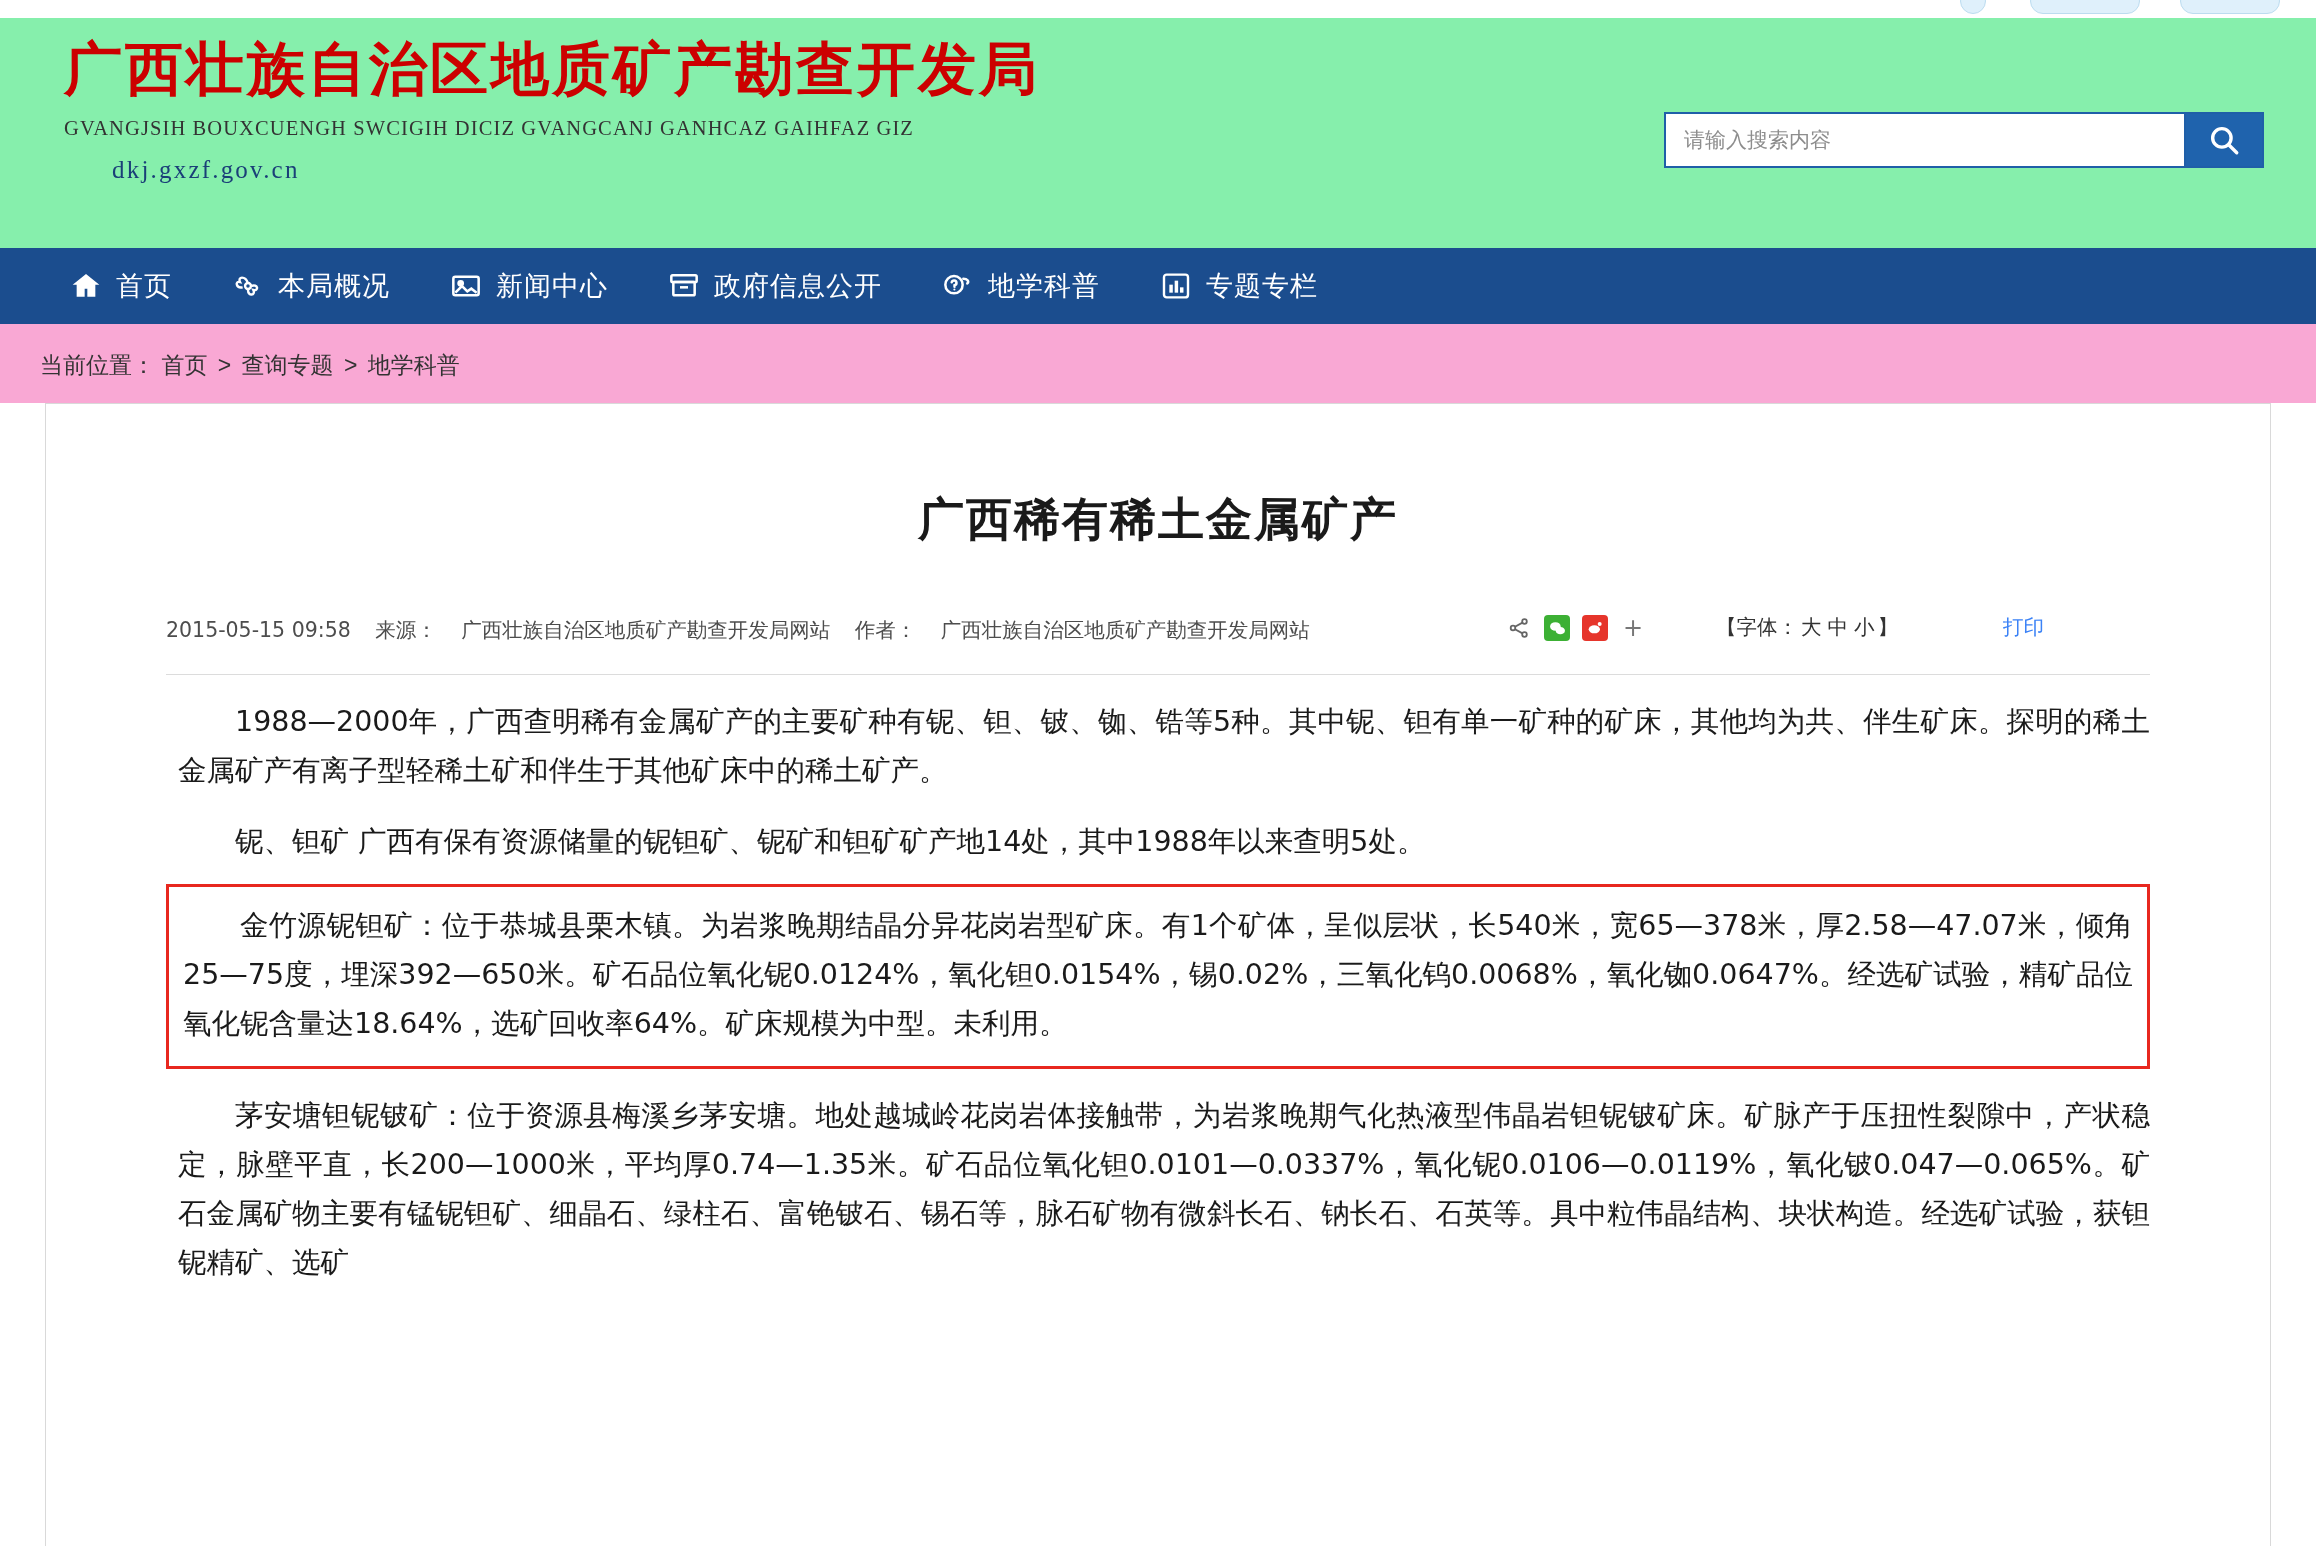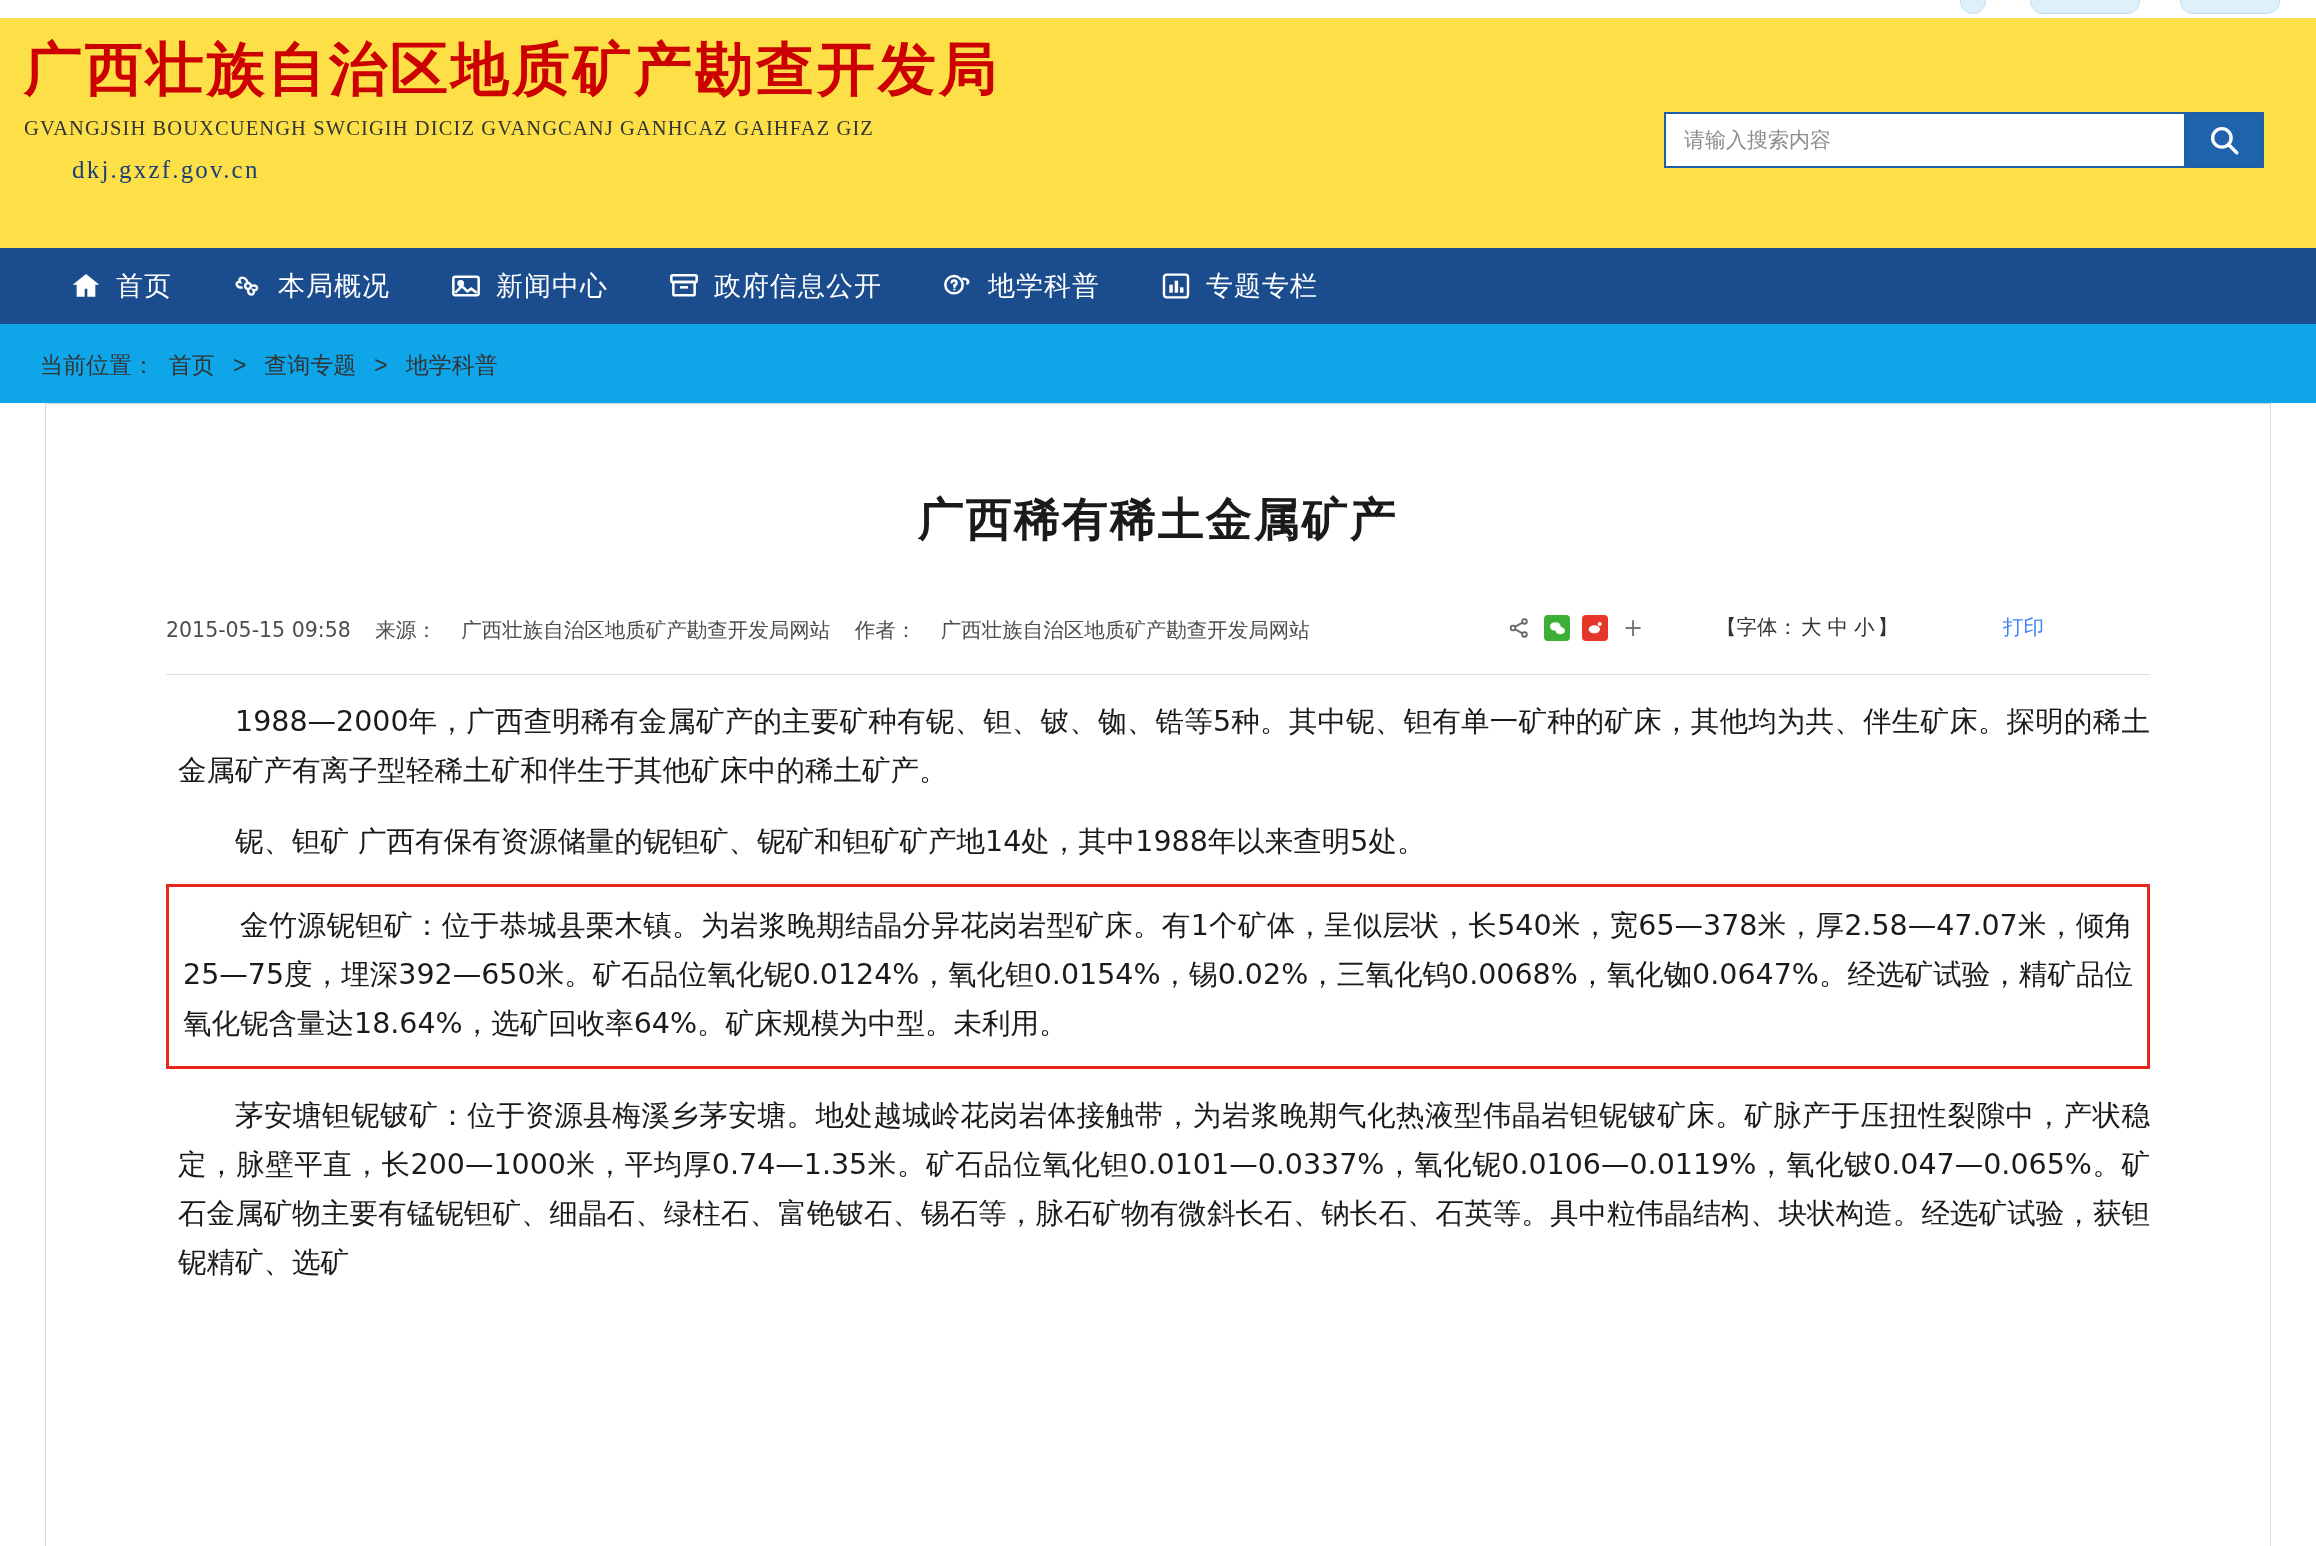--- a/index.html
+++ b/index.html
@@ -35,22 +35,22 @@
     width: 26px; height: 26px;
     border-radius: 50%;
     background: #dff0fb;
     border: 1px solid #bcdcf0;
   }
 
   
   .site-header {
     position: relative;
     height: 230px;
-    background: #fde047;
-    padding: 18px 0 0 24px;
+    background: #86efac;
+    padding: 18px 0 0 64px;
   }
   .logo-cn {
     color: #cc0000;
     font-size: 58px;
     font-weight: bold;
     letter-spacing: 3px;
     line-height: 1.15;
     font-family: "DejaVu Sans", "Liberation Sans", sans-serif;
     white-space: nowrap;
   }
@@ -122,22 +122,22 @@
     cursor: pointer;
     font-family: "DejaVu Sans", "Liberation Sans", sans-serif;
   }
   .nav-item .nico { display: flex; align-items: center; }
 
   
   .breadcrumb {
     padding: 26px 0 22px 40px;
     font-size: 23px;
     color: #333333;
-    background: #0ea5e9;
-    font-family: Liberation Mono, monospace;
+    background: #f9a8d4;
+    font-family: Liberation Sans, sans-serif;
   }
   .breadcrumb .crumb { color: #333; }
   .breadcrumb .sep { color: #333; margin: 0 4px; }
 
   
   .article-card {
     margin: 0 45px;
     border: 1px solid #d9d9d9;
     border-bottom: none;
     background: #ffffff;

